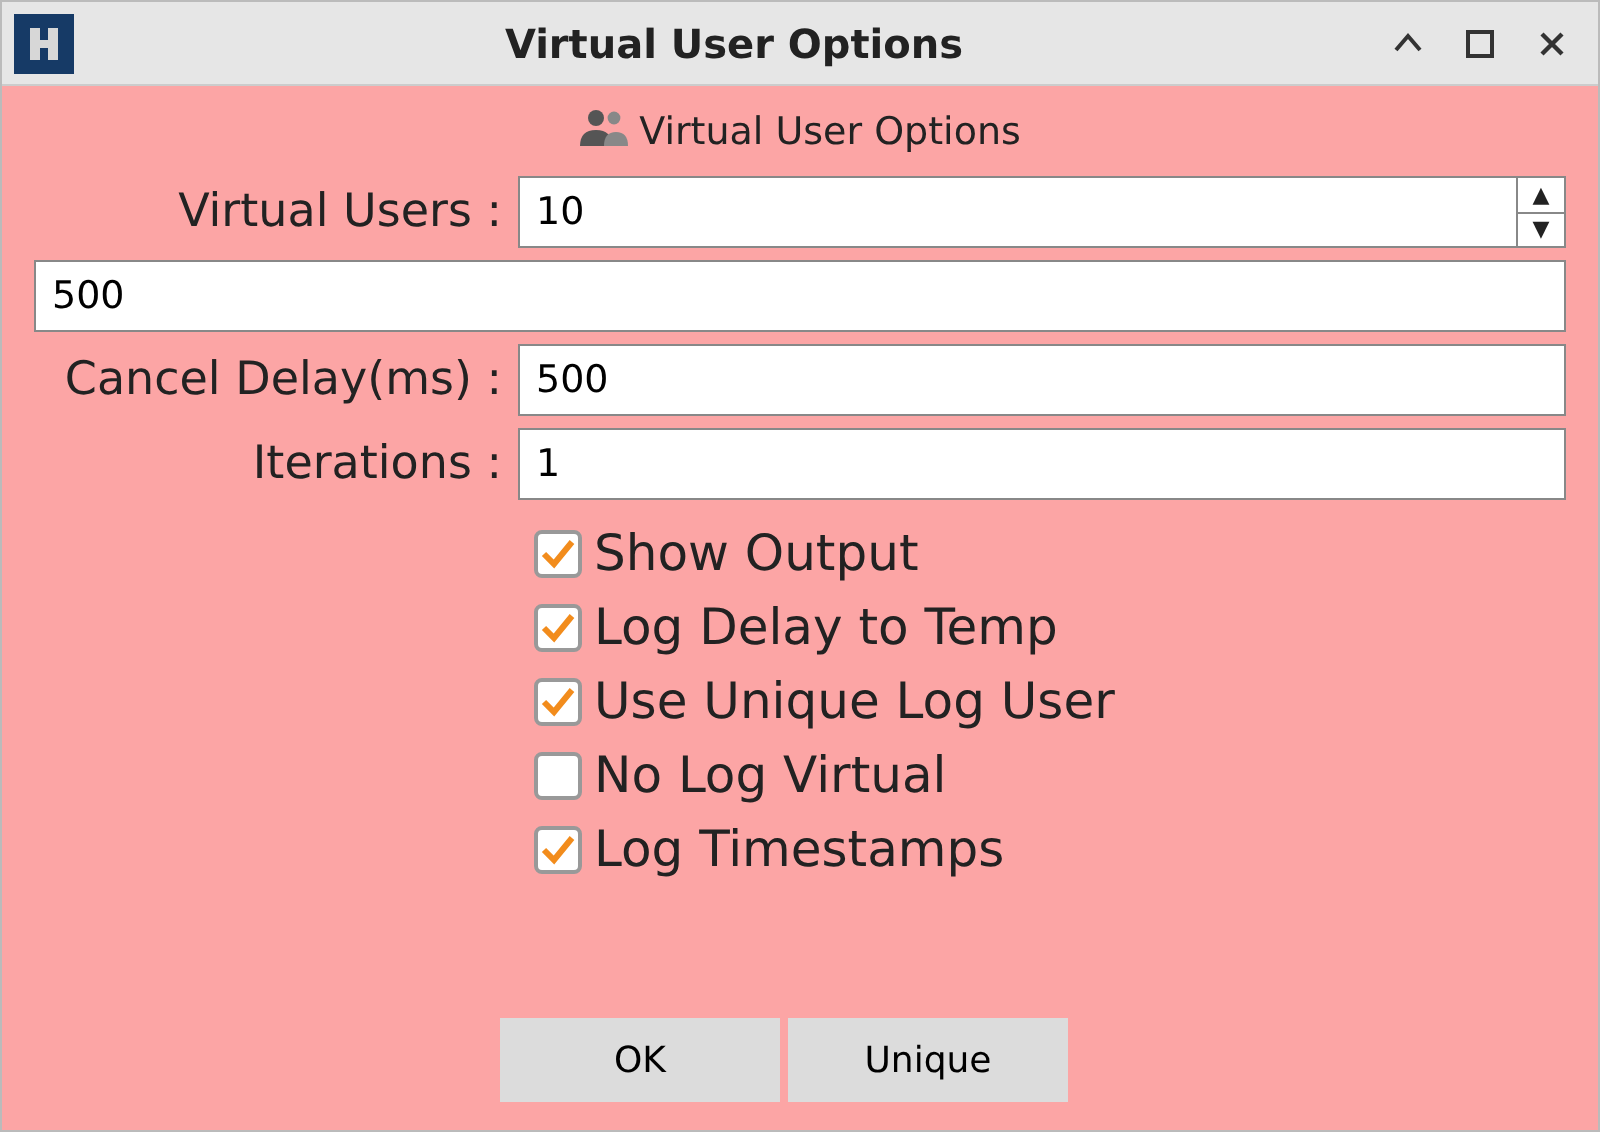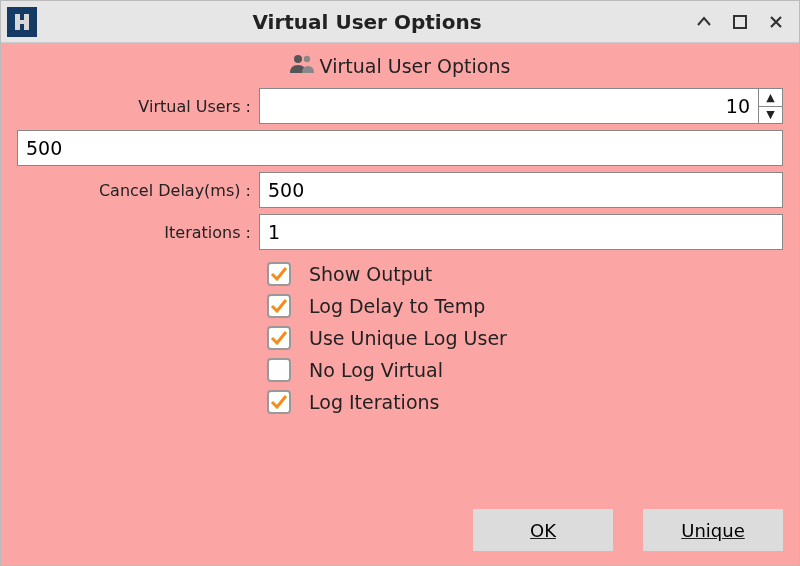--- a/index.html
+++ b/index.html
@@ -81,21 +81,21 @@
     }
     .form-row {
       display: flex;
       align-items: center;
       margin-bottom: 6px;
     }
     .form-label {
       width: 242px;
       text-align: right;
       padding-right: 8px;
-      font-size: 16px;
+      font-size: 23px;
     }
     .form-control {
       flex: 1;
       position: relative;
     }
     .text-input {
       width: 100%;
       height: 36px;
       border: 1px solid #888;
       background: #fff;
@@ -103,21 +103,20 @@
       font-size: 19px;
       font-family: inherit;
     }
     .spinner-wrap {
       display: flex;
       width: 100%;
     }
     .spinner-wrap .text-input {
       flex: 1;
       border-right: 1px solid #888;
-      text-align: right;
     }
     .spin-buttons {
       width: 24px;
       display: flex;
       flex-direction: column;
       border: 1px solid #888;
       border-left: none;
     }
     .spin-up, .spin-down {
       flex: 1;
@@ -128,42 +127,41 @@
       line-height: 1;
       background: #fff;
       cursor: pointer;
     }
     .spin-up { border-bottom: 1px solid #888; }
     .check-row {
       display: flex;
       align-items: center;
       margin-left: 250px;
       margin-bottom: 8px;
-      font-size: 19px;
-      gap: 18px;
+      font-size: 25px;
+      gap: 6px;
     }
     .checkbox {
       width: 24px;
       height: 24px;
       border: 2px solid #999;
       border-radius: 4px;
       background: #fff;
       display: flex;
       align-items: center;
       justify-content: center;
       cursor: pointer;
     }
     .checkbox.checked svg { display: block; }
     .checkbox svg { display: none; width: 18px; height: 18px; }
     .button-bar {
       display: flex;
-      justify-content: flex-end;
-      gap: 30px;
+      justify-content: center;
+      gap: 4px;
       padding: 10px 16px 14px 0;
-      text-decoration: underline;
     }
     .btn {
       min-width: 140px;
       height: 42px;
       background: #dcdcdc;
       border: none;
       font-size: 18px;
       font-family: inherit;
       cursor: pointer;
       display: flex;
@@ -284,21 +282,21 @@
       </div>
       <span>No Log Virtual</span>
     </div>
 
     <div class="check-row">
       <div class="checkbox checked">
         <svg viewBox="0 0 18 18">
             <path d="M2 9 L7 14 L16 3" fill="none" stroke="#f28c1c" stroke-width="3"></path>
           </svg>
       </div>
-      <span>Log Iterations</span>
+      <span>Log Timestamps</span>
     </div>
 
   </div>
 
   <div class="button-bar">
     <button class="btn">OK</button>
     <button class="btn">Unique</button>
   </div>
 
 </div>

